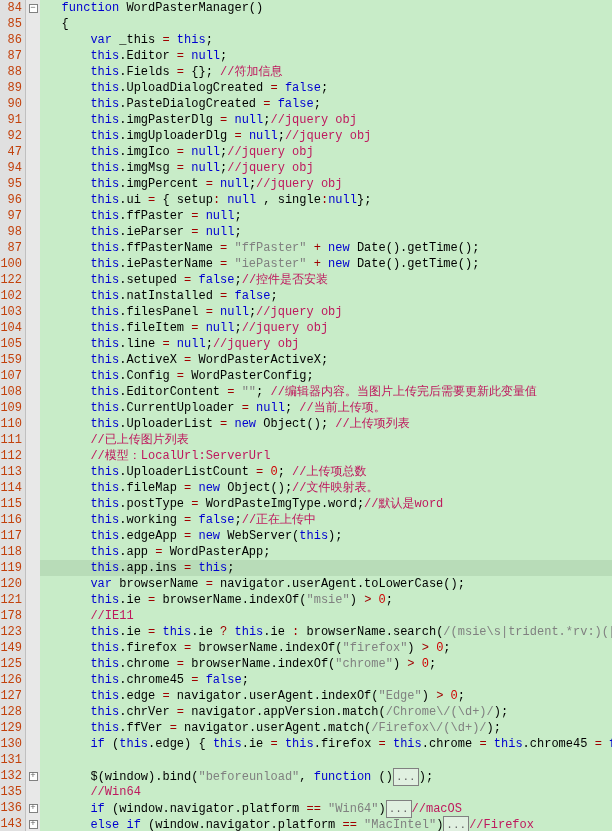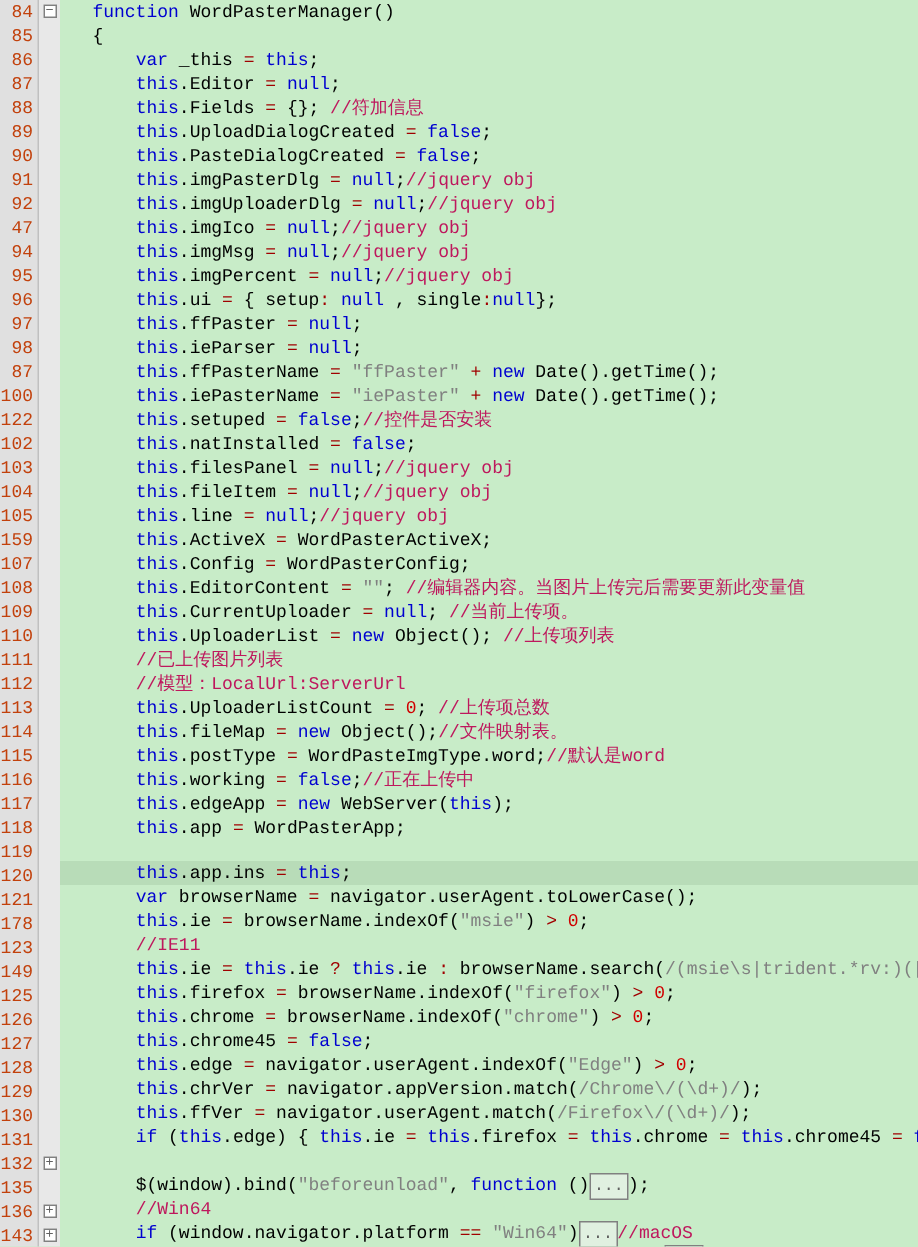--- a/index.html
+++ b/index.html
@@ -42,21 +42,21 @@
   background: #fff;
   margin-top: 3px;
 }
 .code {
   flex: 1;
   background: #c8ecc8;
   white-space: pre;
   overflow: hidden;
 }
 .line { height: 16px; line-height: 16px; }
-.hl { background: #b8dcb8; margin-top: 14px; }
+.hl { background: #b8dcb8; }
 .ln { height: 16px; line-height: 16px; }
 .fc { height: 16px; line-height: 16px; }
 
 
 .kw { color: #0000d0; }
 .nm { color: #000; }
 .op { color: #a00000; }
 .str { color: #808080; }
 .num { color: #d00000; }
 .cm { color: #be185d; }

